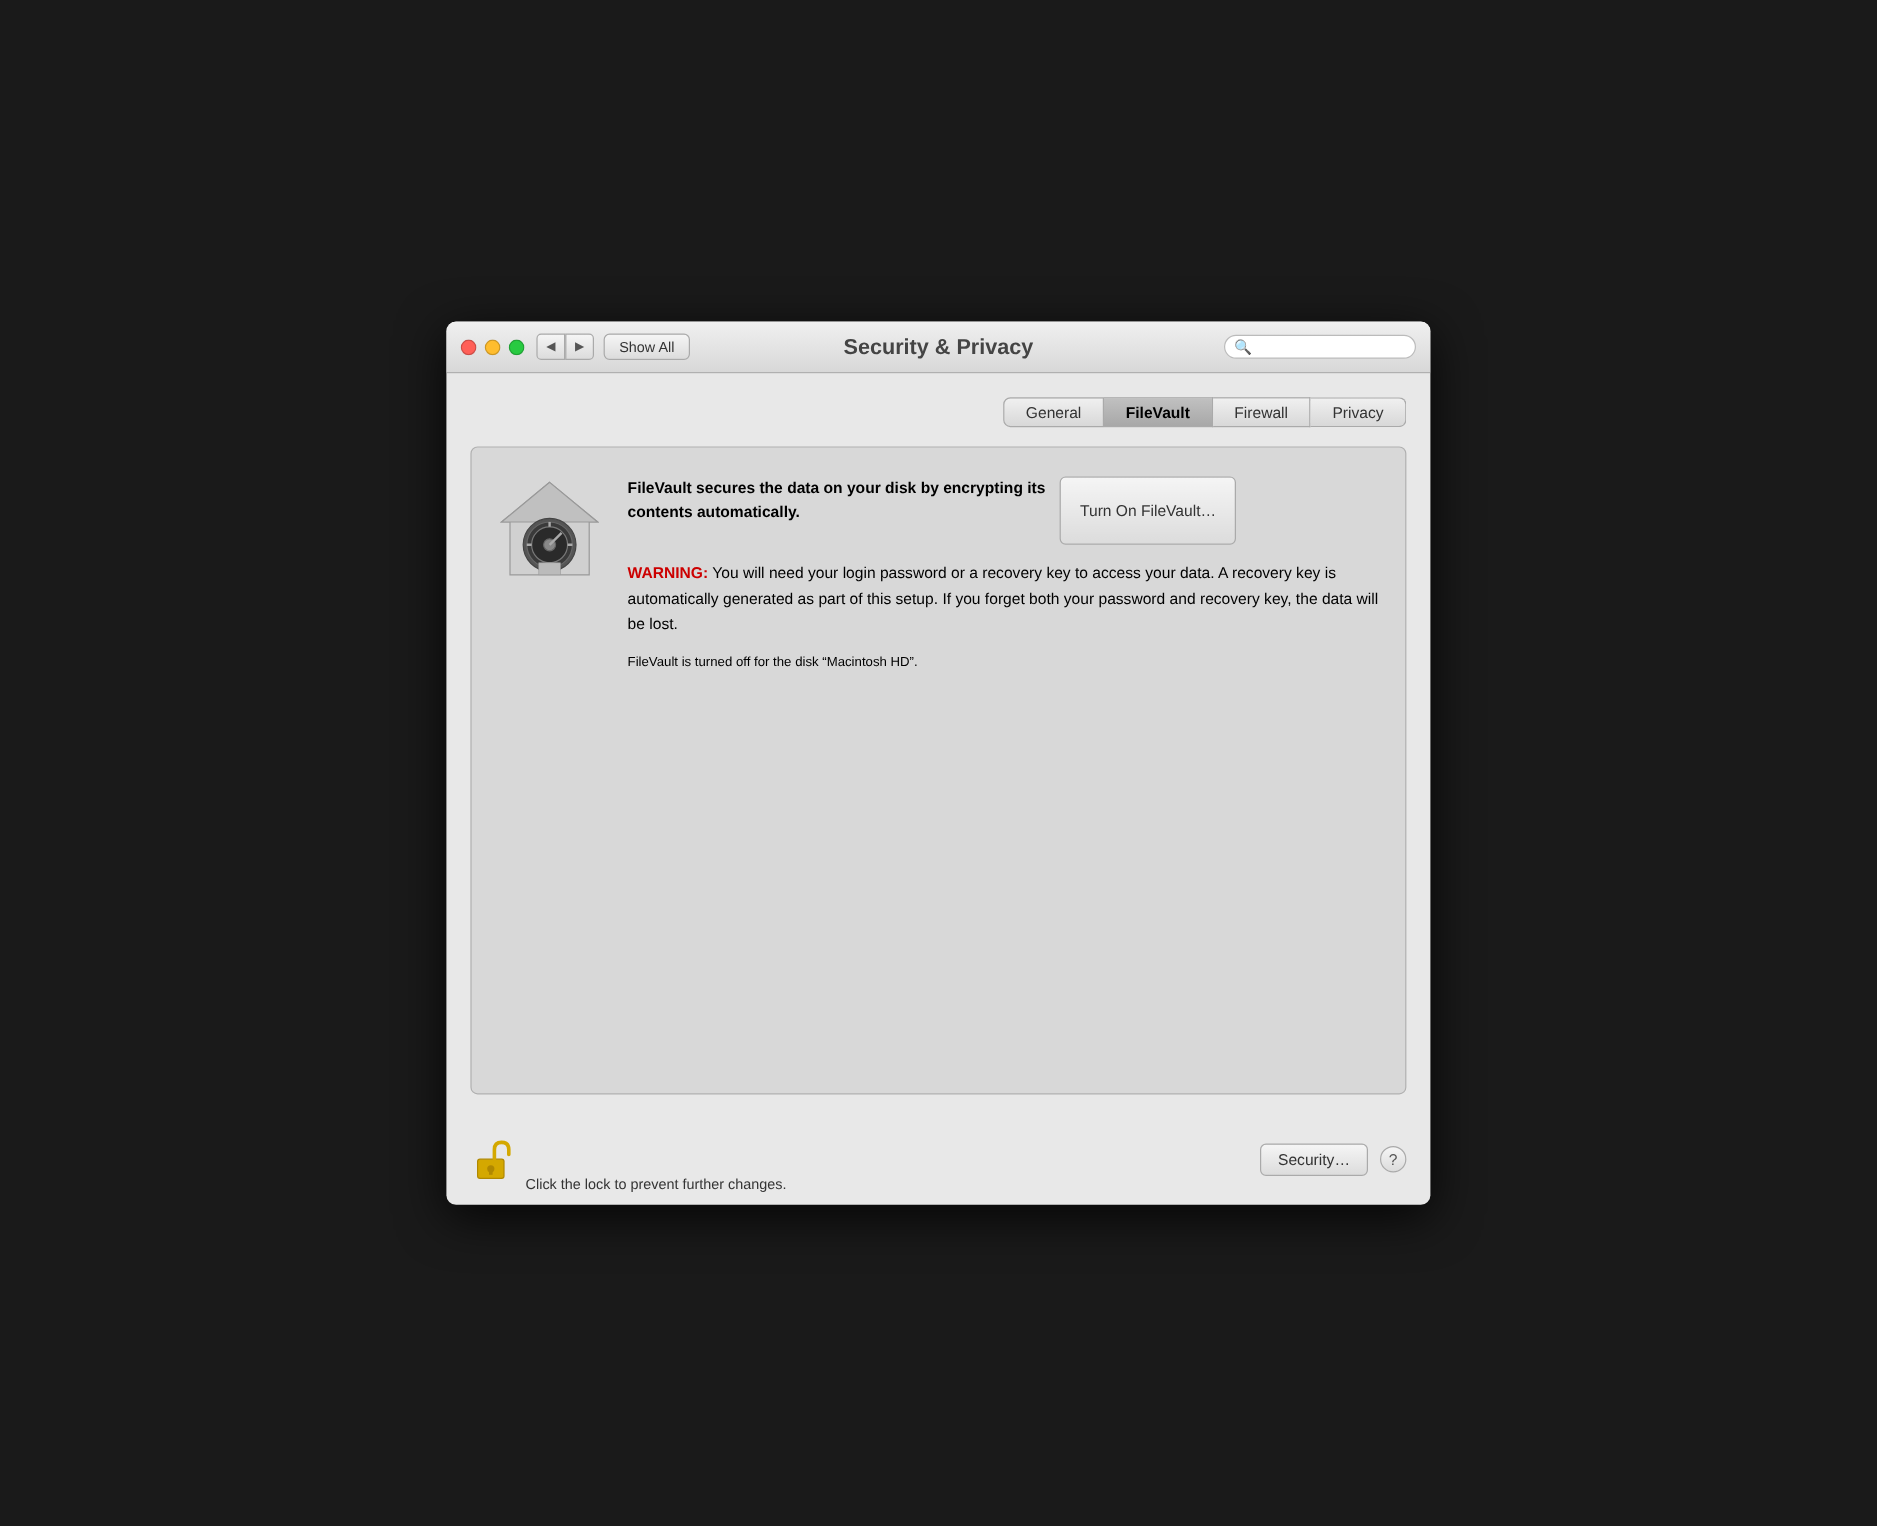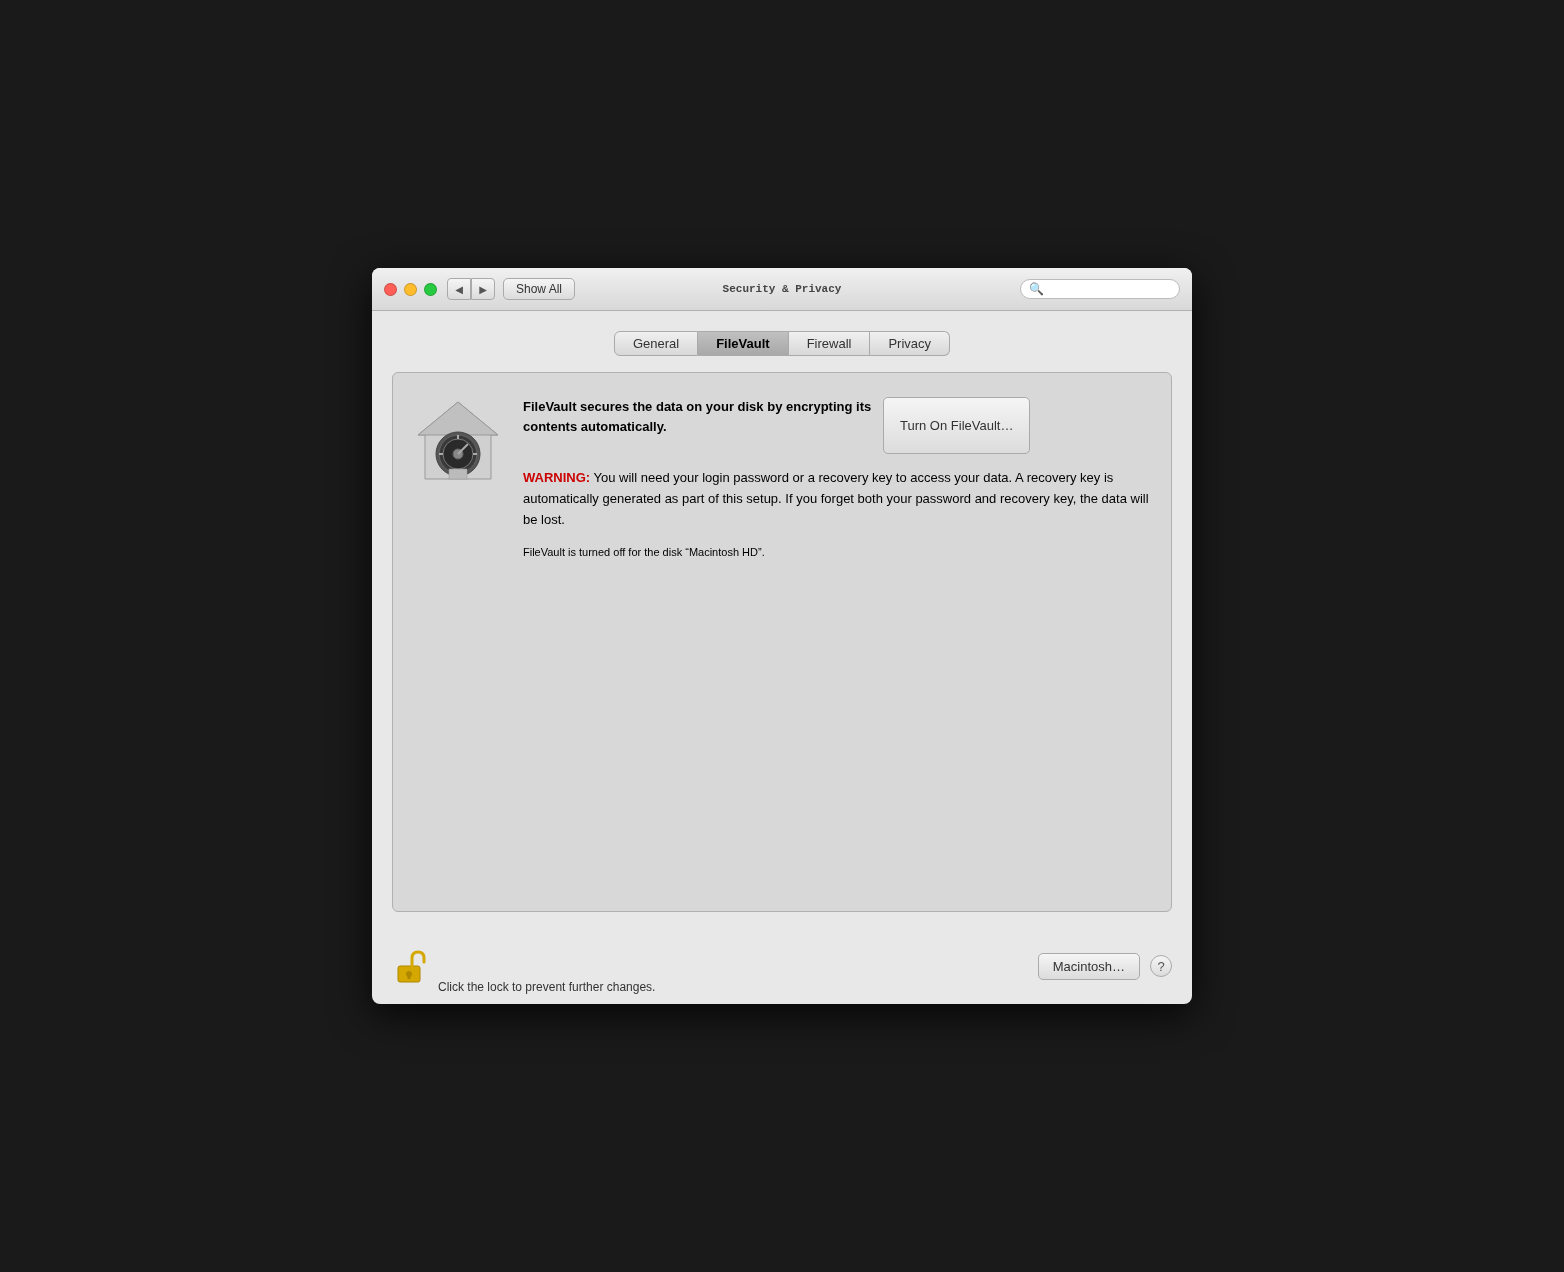--- a/index.html
+++ b/index.html
@@ -37,24 +37,23 @@
       border-radius: 50%;
       border: 1px solid rgba(0,0,0,0.2);
     }
     .traffic-light.close { background: #ff5f57; }
     .traffic-light.minimize { background: #ffbd2e; }
     .traffic-light.maximize { background: #28ca41; }
     .titlebar-title {
       position: absolute;
       left: 50%;
       transform: translateX(-50%);
-      font-size: 11px;
+      font-size: 18px;
       font-weight: 600;
       color: #444;
-      font-family: Liberation Mono, monospace;
     }
     .titlebar-controls {
       display: flex;
       align-items: center;
       gap: 8px;
       margin-left: 10px;
     }
     .nav-btn {
       background: linear-gradient(to bottom, #f5f5f5, #dcdcdc);
       border: 1px solid #aaa;
@@ -101,21 +100,21 @@
     .search-icon-char {
       color: #999;
       font-size: 12px;
       margin-right: 4px;
     }
     .content {
       padding: 20px 20px 16px 20px;
     }
     .tabs-row {
       display: flex;
-      justify-content: center;
+      justify-content: flex-end;
       gap: 0;
       margin-bottom: 16px;
     }
     .tab {
       padding: 4px 18px;
       font-size: 13px;
       border: 1px solid #aaa;
       background: linear-gradient(to bottom, #f0f0f0, #d8d8d8);
       cursor: pointer;
       color: #333;
@@ -316,16 +315,16 @@
 
         <rect x="6" y="18" width="22" height="16" rx="2" ry="2" fill="#d4a800" stroke="#b08800" stroke-width="1"></rect>
 
         <path d="M20,18 L20,10 Q20,4 26,4 Q32,4 32,10 L32,14" fill="none" stroke="#d4a800" stroke-width="3" stroke-linecap="round"></path>
 
         <circle cx="17" cy="26" r="3" fill="#b08800"></circle>
         <rect x="15.5" y="26" width="3" height="5" fill="#b08800"></rect>
       </svg>
     </div>
     <span class="lock-text">Click the lock to prevent further changes.</span>
-    <button class="advanced-btn">Macintosh…</button>
+    <button class="advanced-btn">Security…</button>
     <div class="help-btn">?</div>
   </div>
 </div>
 
 </body></html>

